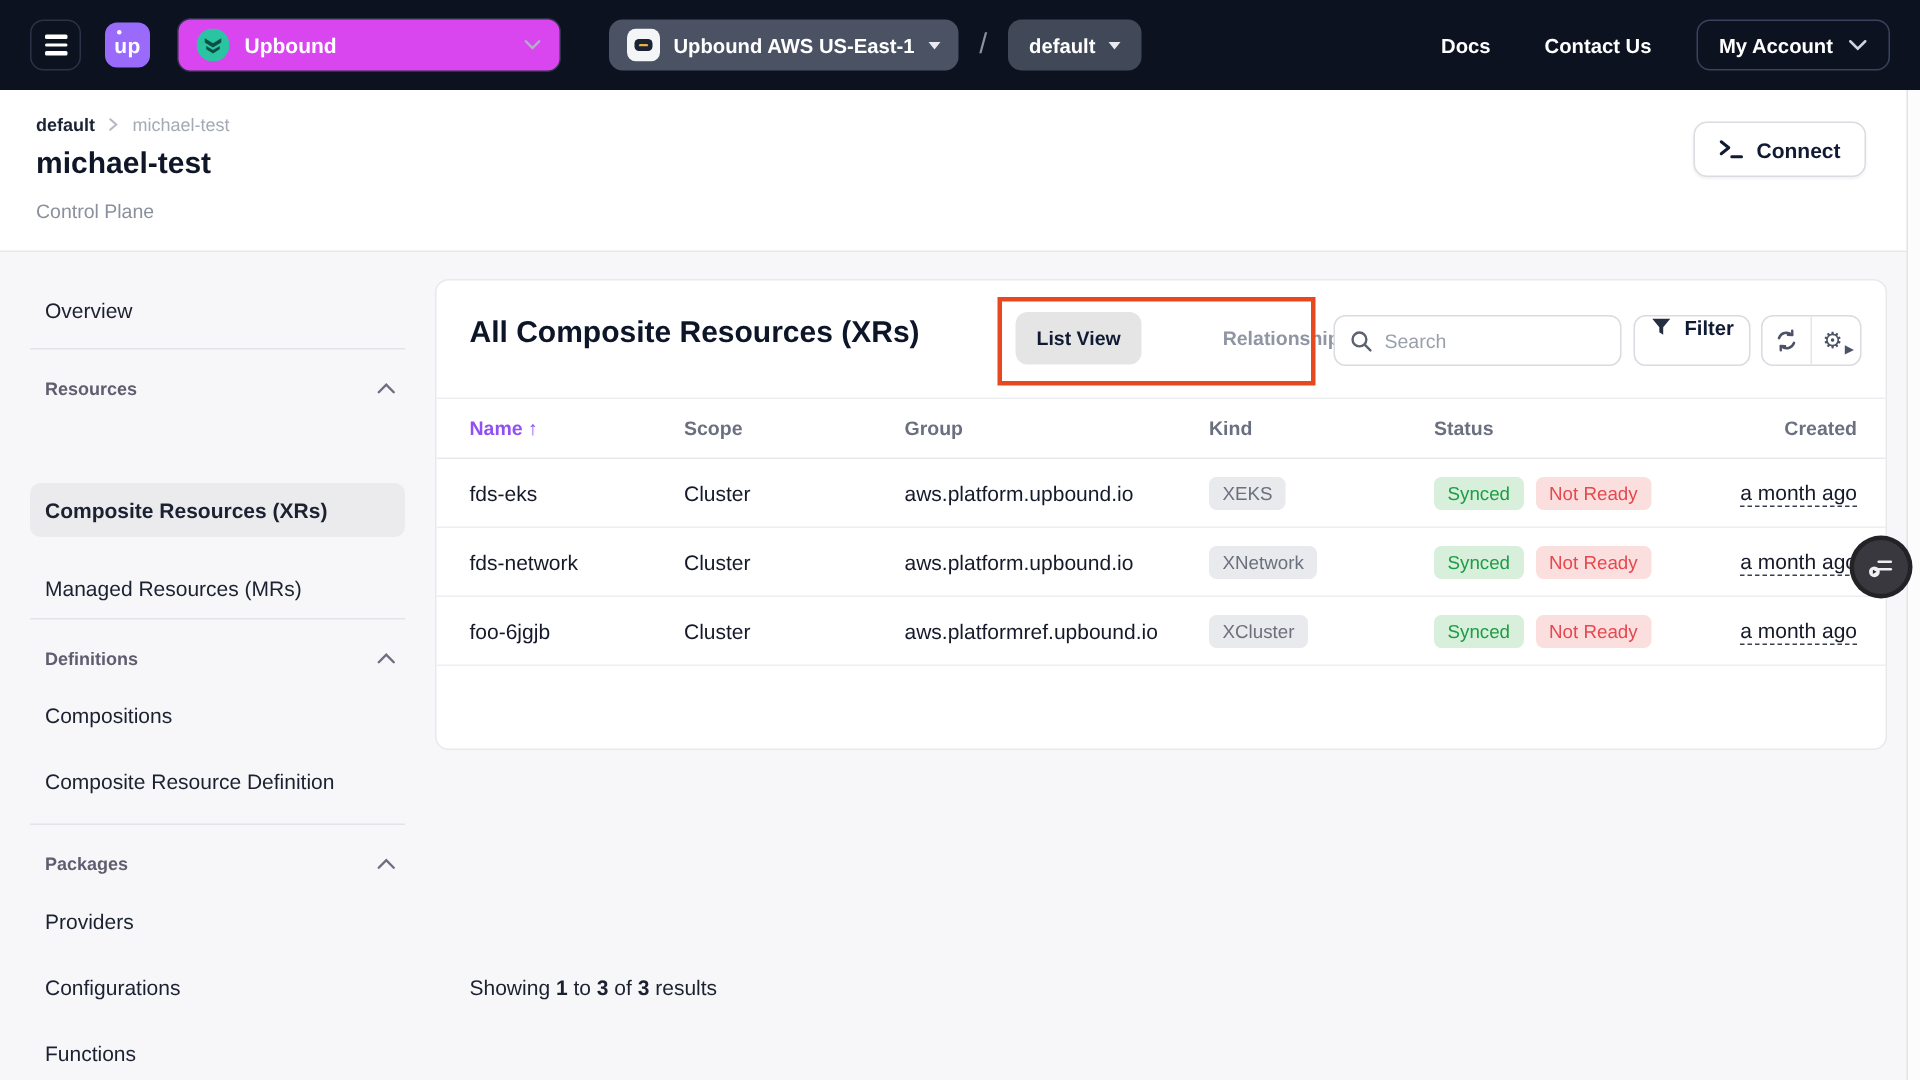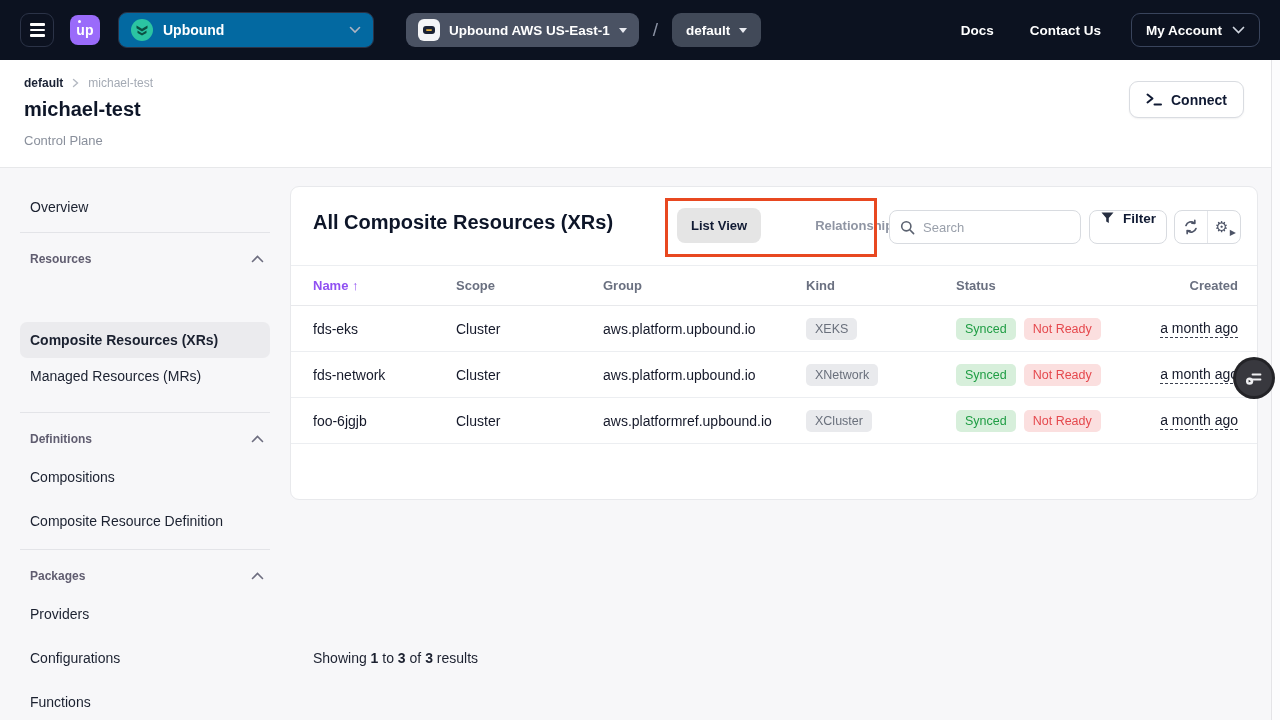--- a/index.html
+++ b/index.html
@@ -11,21 +11,21 @@
   .topbar { position:absolute; left:0; top:0; width:1280px; height:60px; background:#0c1220;
             display:flex; align-items:center; padding:0 20px; }
   .hamburger { width:34px; height:34px; border:1px solid #2b3347; border-radius:9px;
                display:flex; flex-direction:column; justify-content:center; align-items:center;
                gap:3px; margin-right:16px; cursor:pointer; }
   .hamburger span { display:block; width:15px; height:2.4px; background:#fff; border-radius:1px; }
   .uplogo { position:relative; width:30px; height:30px; background:#9a6bfa; border-radius:8px;
             color:#fff; font-weight:bold; font-size:14px; display:flex; align-items:center;
             justify-content:center; margin-right:18px; letter-spacing:.2px; }
   .uplogo .udot { position:absolute; top:5px; left:8px; width:3px; height:3px; border-radius:50%; background:#fff; }
-  .org-select { width:256px; height:36px; border:1px solid #2b3347; border-radius:9px; background:#0369a1;
+  .org-select { width:256px; height:36px; border:1px solid #2b3347; border-radius:9px; background:#d946ef;
                 display:flex; align-items:center; padding:0 12px; margin-right:32px; cursor:pointer; }
   .org-select .lbl { color:#fff; font-size:14px; font-weight:bold; margin-left:10px; }
   .org-select .chev { margin-left:auto; }
   .cp-select { height:34px; border-radius:9px; background:#4a5263; display:flex; align-items:center;
                padding:0 12px; margin-right:14px; cursor:pointer; }
   .cp-select .lbl { color:#fff; font-size:13.5px; font-weight:bold; margin:0 9px 0 9px; }
   .slash { color:#8b92a3; font-size:19px; margin-right:14px; font-weight:300; }
   .ns-select { height:34px; border-radius:9px; background:#414958; display:flex; align-items:center;
                padding:0 14px; cursor:pointer; }
   .ns-select .lbl { color:#fff; font-size:13.5px; font-weight:bold; margin-right:9px; }
@@ -198,21 +198,21 @@
     <div class="side-item" style="top:21px;">Overview</div>
     <div class="side-divider" style="top:64px;"></div>
 
     <div class="side-section" style="top:81px;">
       <span>Resources</span>
       <svg width="13" height="8" viewBox="0 0 13 8">
         <polyline points="1.5,6.5 6.5,1.5 11.5,6.5" fill="none" stroke="#6e6e80" stroke-width="1.6" stroke-linecap="round"></polyline>
       </svg>
     </div>
     <div class="side-item selected" style="top:154px;">Composite Resources (XRs)</div>
-    <div class="side-item" style="top:190px;">Managed Resources (MRs)</div>
+    <div class="side-item" style="top:206px;">Managed Resources (MRs)</div>
     <div class="side-divider" style="top:244px;"></div>
 
     <div class="side-section" style="top:261px;">
       <span>Definitions</span>
       <svg width="13" height="8" viewBox="0 0 13 8">
         <polyline points="1.5,6.5 6.5,1.5 11.5,6.5" fill="none" stroke="#6e6e80" stroke-width="1.6" stroke-linecap="round"></polyline>
       </svg>
     </div>
     <div class="side-item" style="top:291px;">Compositions</div>
     <div class="side-item" style="top:335px;">Composite Resource Definition</div>

